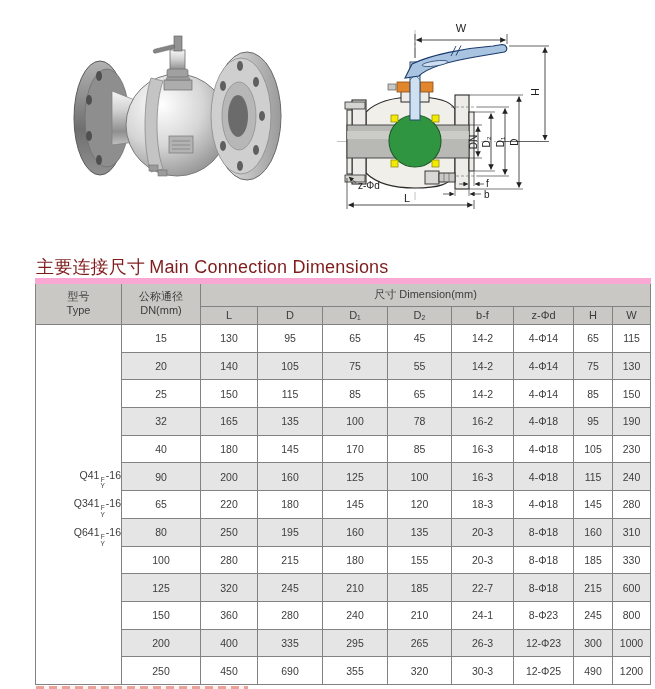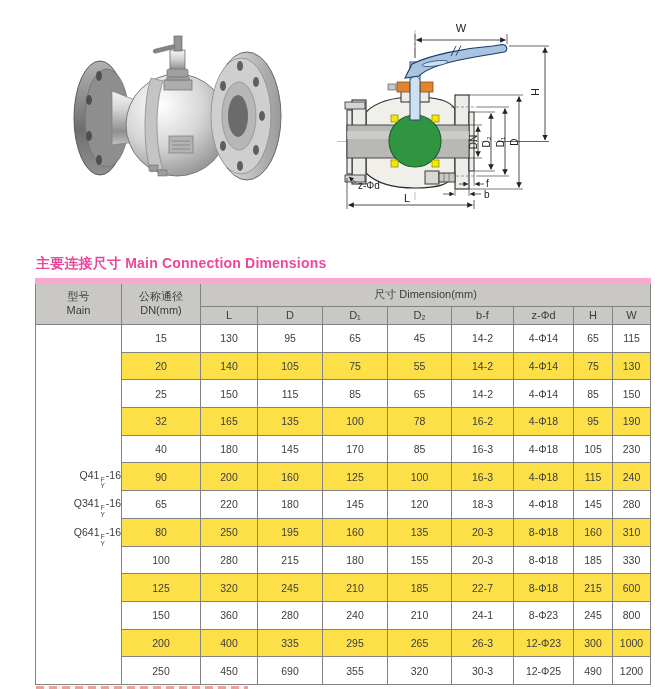--- a/index.html
+++ b/index.html
@@ -5,32 +5,32 @@
   html,body{margin:0;padding:0;background:#fff;}
   body{width:655px;height:689px;font-family:"Liberation Sans","DejaVu Sans",sans-serif;color:#3a3a3a;}
   .canvas{position:relative;width:655px;height:689px;background:#ffffff;overflow:hidden;}
 
   
   .photo-wrap{position:absolute;left:50px;top:14px;width:255px;height:205px;}
   .drawing-wrap{position:absolute;left:335px;top:12px;width:316px;height:216px;}
   .drawing-wrap svg text{font-family:"Liberation Sans","DejaVu Sans",sans-serif;fill:#222;}
 
   
-  .section-title{position:absolute;left:36px;top:255px;font-size:14px;letter-spacing:.2px;color:#ec4899;white-space:nowrap;font-weight:bold;}
+  .section-title{position:absolute;left:36px;top:255px;font-size:18px;letter-spacing:.2px;color:#7f1d1d;white-space:nowrap;}
   .section-title .zh{margin-right:4px;}
 
   
   table.dims{position:absolute;left:35px;top:278px;width:615px;border-collapse:collapse;table-layout:fixed;
              font-size:10.5px;color:#3c3c3c;border-top:6px solid #f9a8d4;}
   table.dims th,table.dims td{border:1px solid #828282;text-align:center;vertical-align:middle;padding:0;overflow:hidden;}
   table.dims thead th{background:#c9c8c4;font-weight:normal;font-size:11px;line-height:1.25;}
   table.dims thead tr.h1 th{height:22px;}
   table.dims thead tr.h2 th{height:17px;}
   table.dims tbody tr{height:27.7px;}
-  table.dims tbody tr.alt td{background:#fde047;}
+  table.dims tbody tr.alt td{background:#e5e5e5;}
   td.type-cell{background:#ffffff !important;font-size:10.5px;}
   .type-label{line-height:26px;white-space:nowrap;text-align:right;}
   .stack{display:inline-flex;flex-direction:column;align-items:center;font-size:6.5px;line-height:1.05;vertical-align:-3px;margin:0 1px;}
 
   
   .cut-strip{position:absolute;left:36px;top:686px;width:212px;height:3px;
              background:repeating-linear-gradient(90deg,rgba(215,70,55,.5) 0 8px,rgba(215,70,55,.08) 8px 13px);}
 </style>
 </head>
 <body>
@@ -225,21 +225,21 @@
         <col style="width:64px">
         <col style="width:62px">
         <col style="width:60px">
       <col style="width:39px">
         <col style="width:38px">
     </colgroup>
     <thead>
       <tr class="h1">
         <th rowspan="2">
           <div>型号</div>
-          <div>Main</div>
+          <div>Type</div>
         </th>
         <th rowspan="2">
           <div>公称通径</div>
           <div>DN(mm)</div>
         </th>
         <th colspan="8">尺寸 Dimension(mm)</th>
       </tr>
       <tr class="h2">
         <th>L</th>
         <th>D</th>

